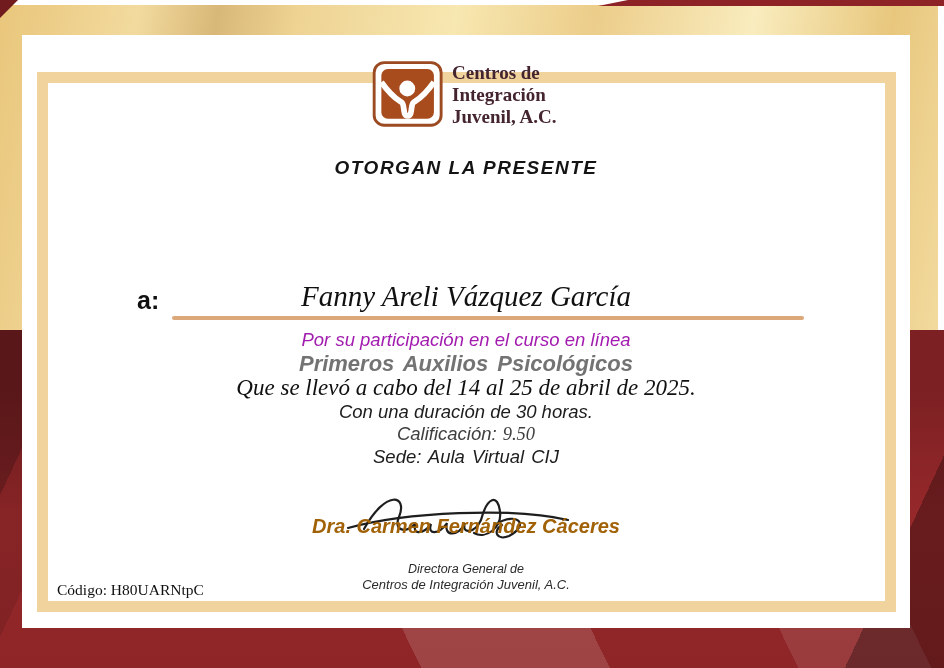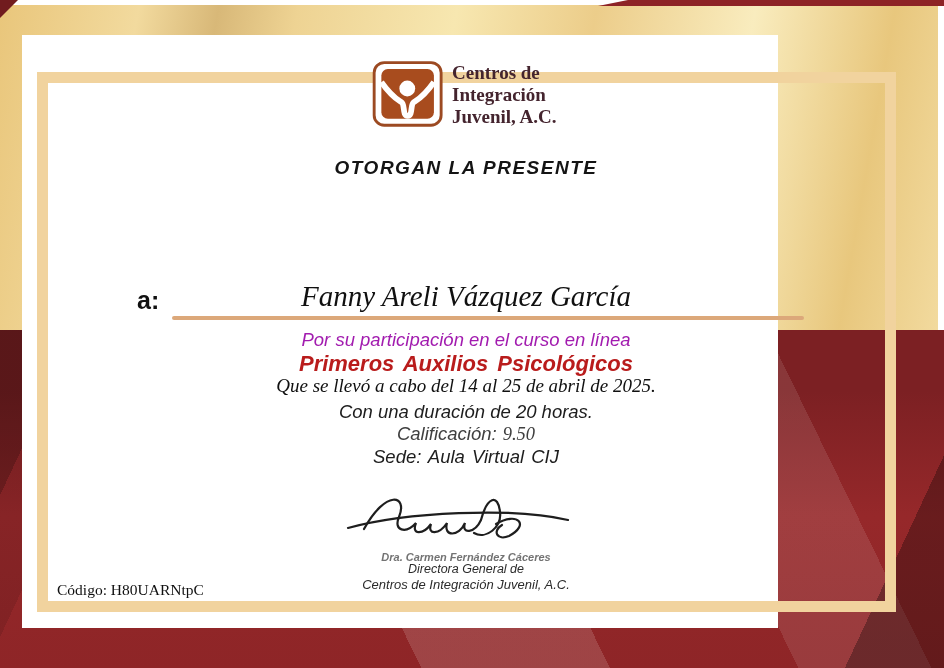--- a/index.html
+++ b/index.html
@@ -29,21 +29,21 @@
   }
   .gold-band{
     left:0;top:5px;width:938px;height:325px;
     background:linear-gradient(100deg,
       #e9c67b 0%, #f2da9e 14%, #d8b878 22%, #eed393 30%,
       #f7e7b0 46%, #eccd8a 60%, #f9ecbe 76%, #e8c77d 90%, #f2da9e 100%);
   }
 
   
   .sheet{
-    left:22px;top:35px;width:756px;height:593px;background:#ffffff;
+    left:22px;top:35px;width:888px;height:593px;background:#ffffff;
   }
   .inner-frame{
     left:15px;top:37px;width:837px;height:518px;
     border:11px solid #f1d39e;
     background:transparent;
   }
 
   
   .center{left:0;width:888px;text-align:center;font-style:italic;}
 
@@ -62,29 +62,29 @@
   .recipient-prefix{
     left:115px;top:251px;font-size:25px;font-weight:bold;color:#101010;
   }
   .recipient-name{
     top:245px;font-family:"Liberation Serif",serif;font-size:29px;color:#101010;
   }
   .name-underline{
     left:150px;top:281px;width:632px;height:4px;background:#dca87a;border-radius:2px;
   }
   .participation{top:294px;font-size:18.5px;color:#a21caf;}
-  .course{top:316px;font-size:22px;font-weight:bold;color:#b91c1c;word-spacing:3px;}
-  .dates{top:340px;font-family:"Liberation Serif",serif;font-size:19px;color:#101010;}
+  .course{top:316px;font-size:22px;font-weight:bold;color:#737373;word-spacing:3px;}
+  .dates{top:340px;font-family:"Liberation Serif",serif;font-size:23px;color:#101010;}
   .duration{top:366px;font-size:18.5px;color:#1d1d1d;}
   .grade{top:388px;font-size:18.5px;color:#404040;}
   .grade .val{font-family:"Liberation Serif",serif;margin-left:6px;}
   .venue{top:411px;font-size:18.5px;color:#1d1d1d;word-spacing:2px;}
 
   .sig-svg{left:322px;top:448px;}
-  .sig-name{top:516px;font-size:11px;font-weight:bold;color:#737373;}
+  .sig-name{top:480px;font-size:20px;font-weight:bold;color:#a16207;}
   .sig-role{top:527px;font-size:12.5px;font-style:italic;color:#2b2b2b;}
   .sig-org{top:542px;font-size:13px;font-style:italic;color:#2b2b2b;}
 
   .codigo{
     left:35px;top:546px;font-family:"Liberation Serif",serif;
     font-size:15.5px;color:#101010;
   }
 </style>
 </head>
 <body>
@@ -115,21 +115,21 @@
 
     <div class="abs center otorgan">OTORGAN LA PRESENTE</div>
 
     <div class="abs recipient-prefix">a:</div>
     <div class="abs center recipient-name">Fanny Areli Vázquez García</div>
     <div class="abs name-underline"></div>
 
     <div class="abs center participation">Por su participación en el curso en línea</div>
     <div class="abs center course">Primeros Auxilios Psicológicos</div>
     <div class="abs center dates">Que se llevó a cabo del 14 al 25 de abril de 2025.</div>
-    <div class="abs center duration">Con una duración de 20 horas.</div>
+    <div class="abs center duration">Con una duración de 30 horas.</div>
     <div class="abs center grade">
       <span>Calificación:</span><span class="val">9.50</span>
     </div>
     <div class="abs center venue">Sede: Aula Virtual CIJ</div>
 
     <div class="abs sig-svg">
       <svg width="230" height="62" viewBox="0 0 230 62">
         <g fill="none" stroke="#1e1e1e" stroke-width="2.2" stroke-linecap="round">
           <path d="M20 46 C42 6 64 12 55 34 C49 48 62 51 72 40 C67 52 79 52 87 41 C83 52 95 52 103 40 C99 54 115 54 121 40 C117 52 131 50 137 37 C143 14 154 10 156 29 C158 44 142 57 130 50"></path>
           <path d="M4 45 C62 29 168 24 224 37"></path>

